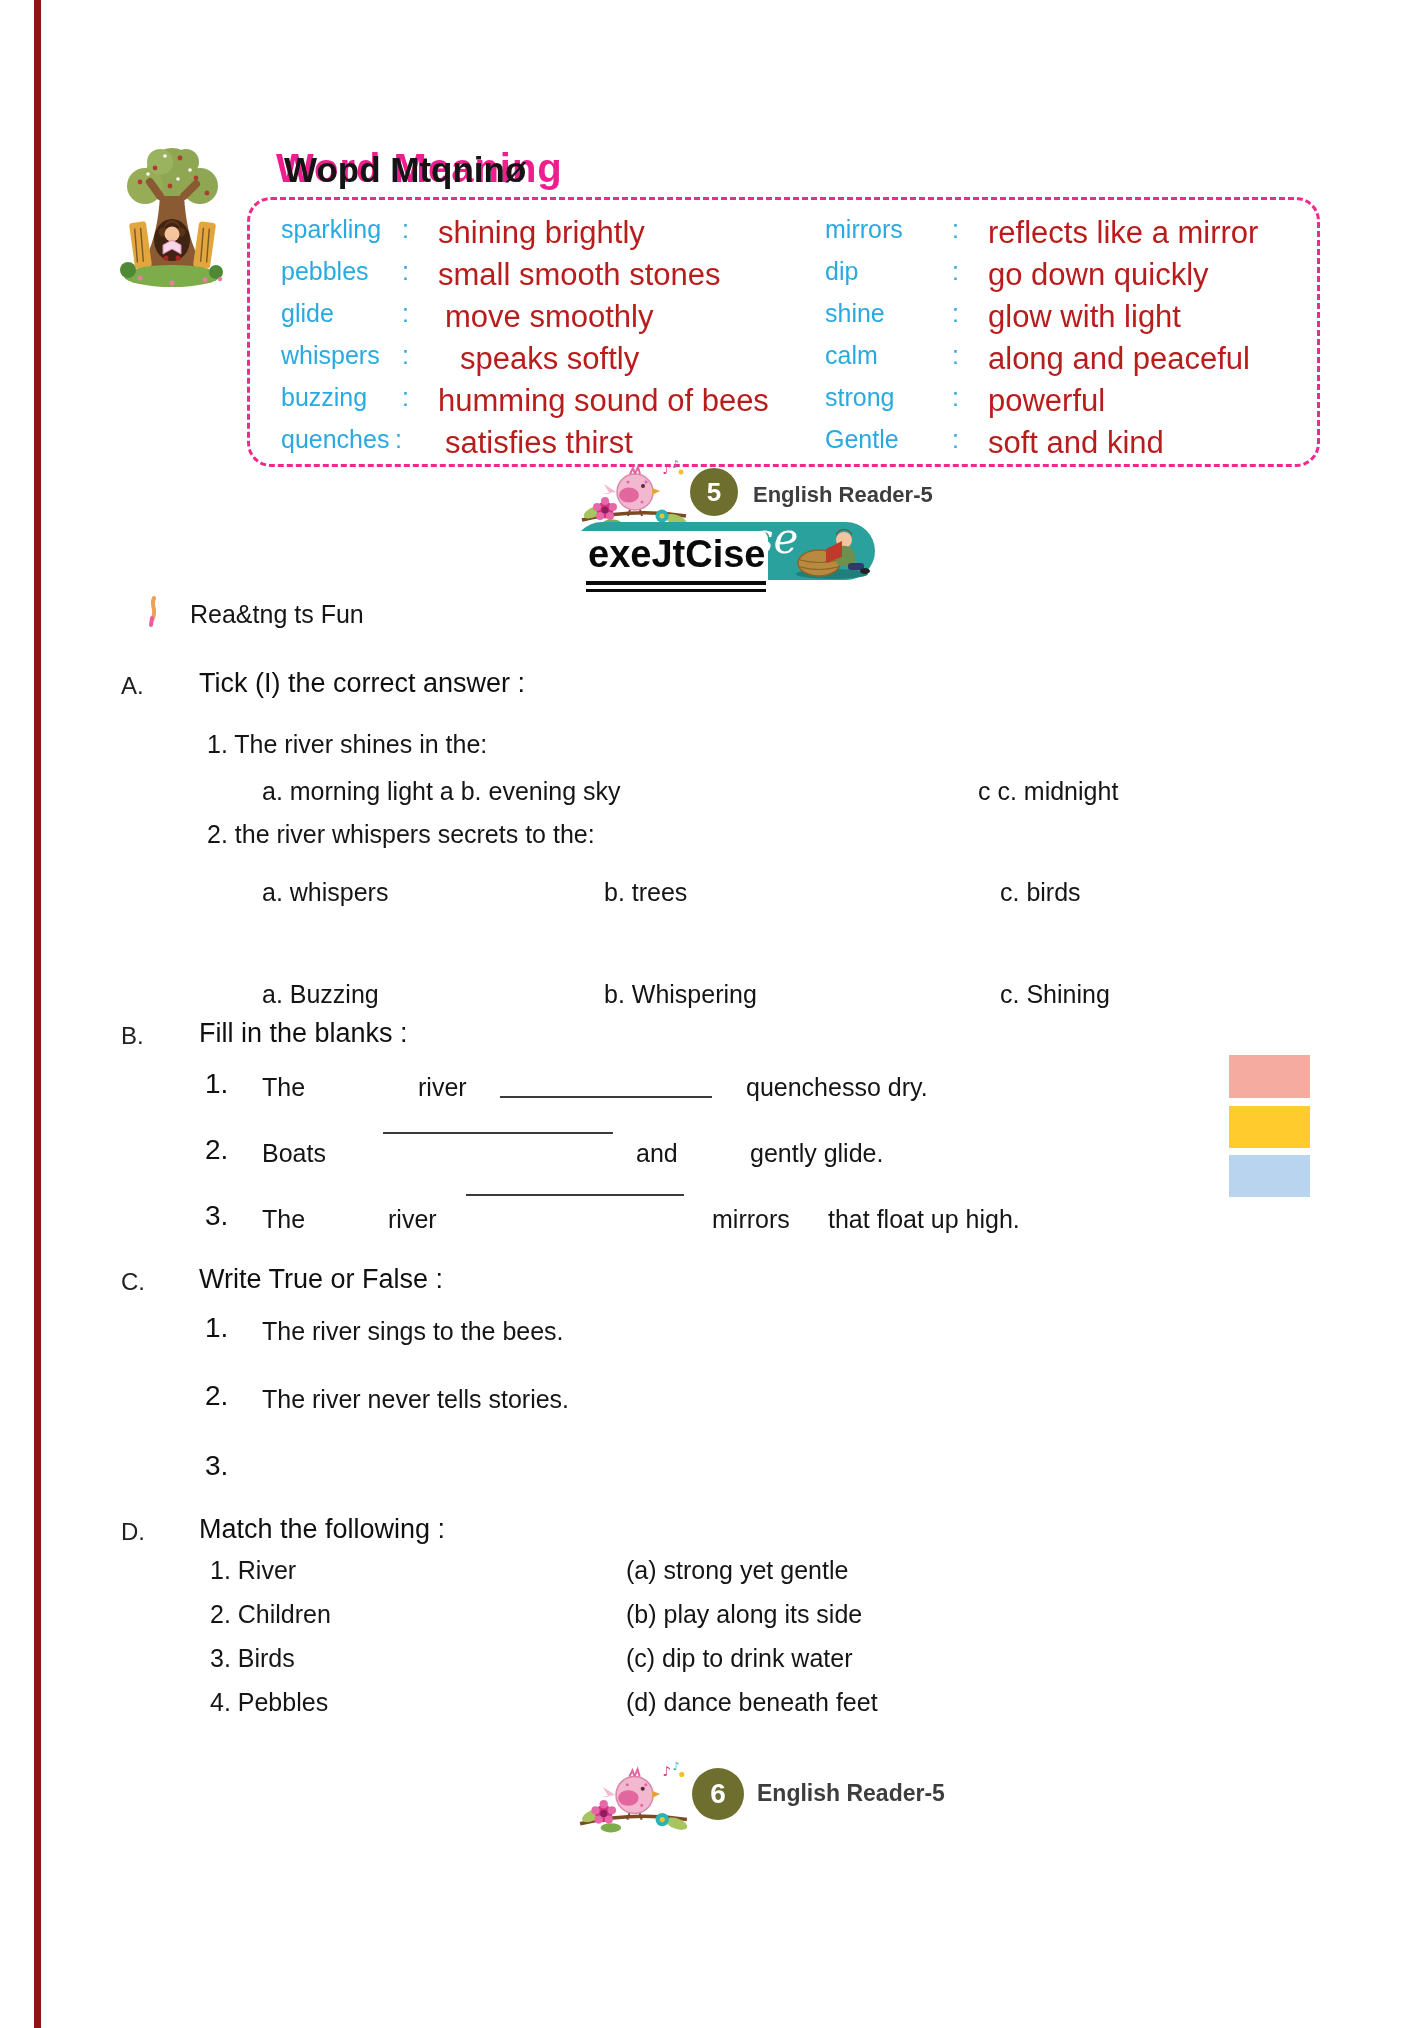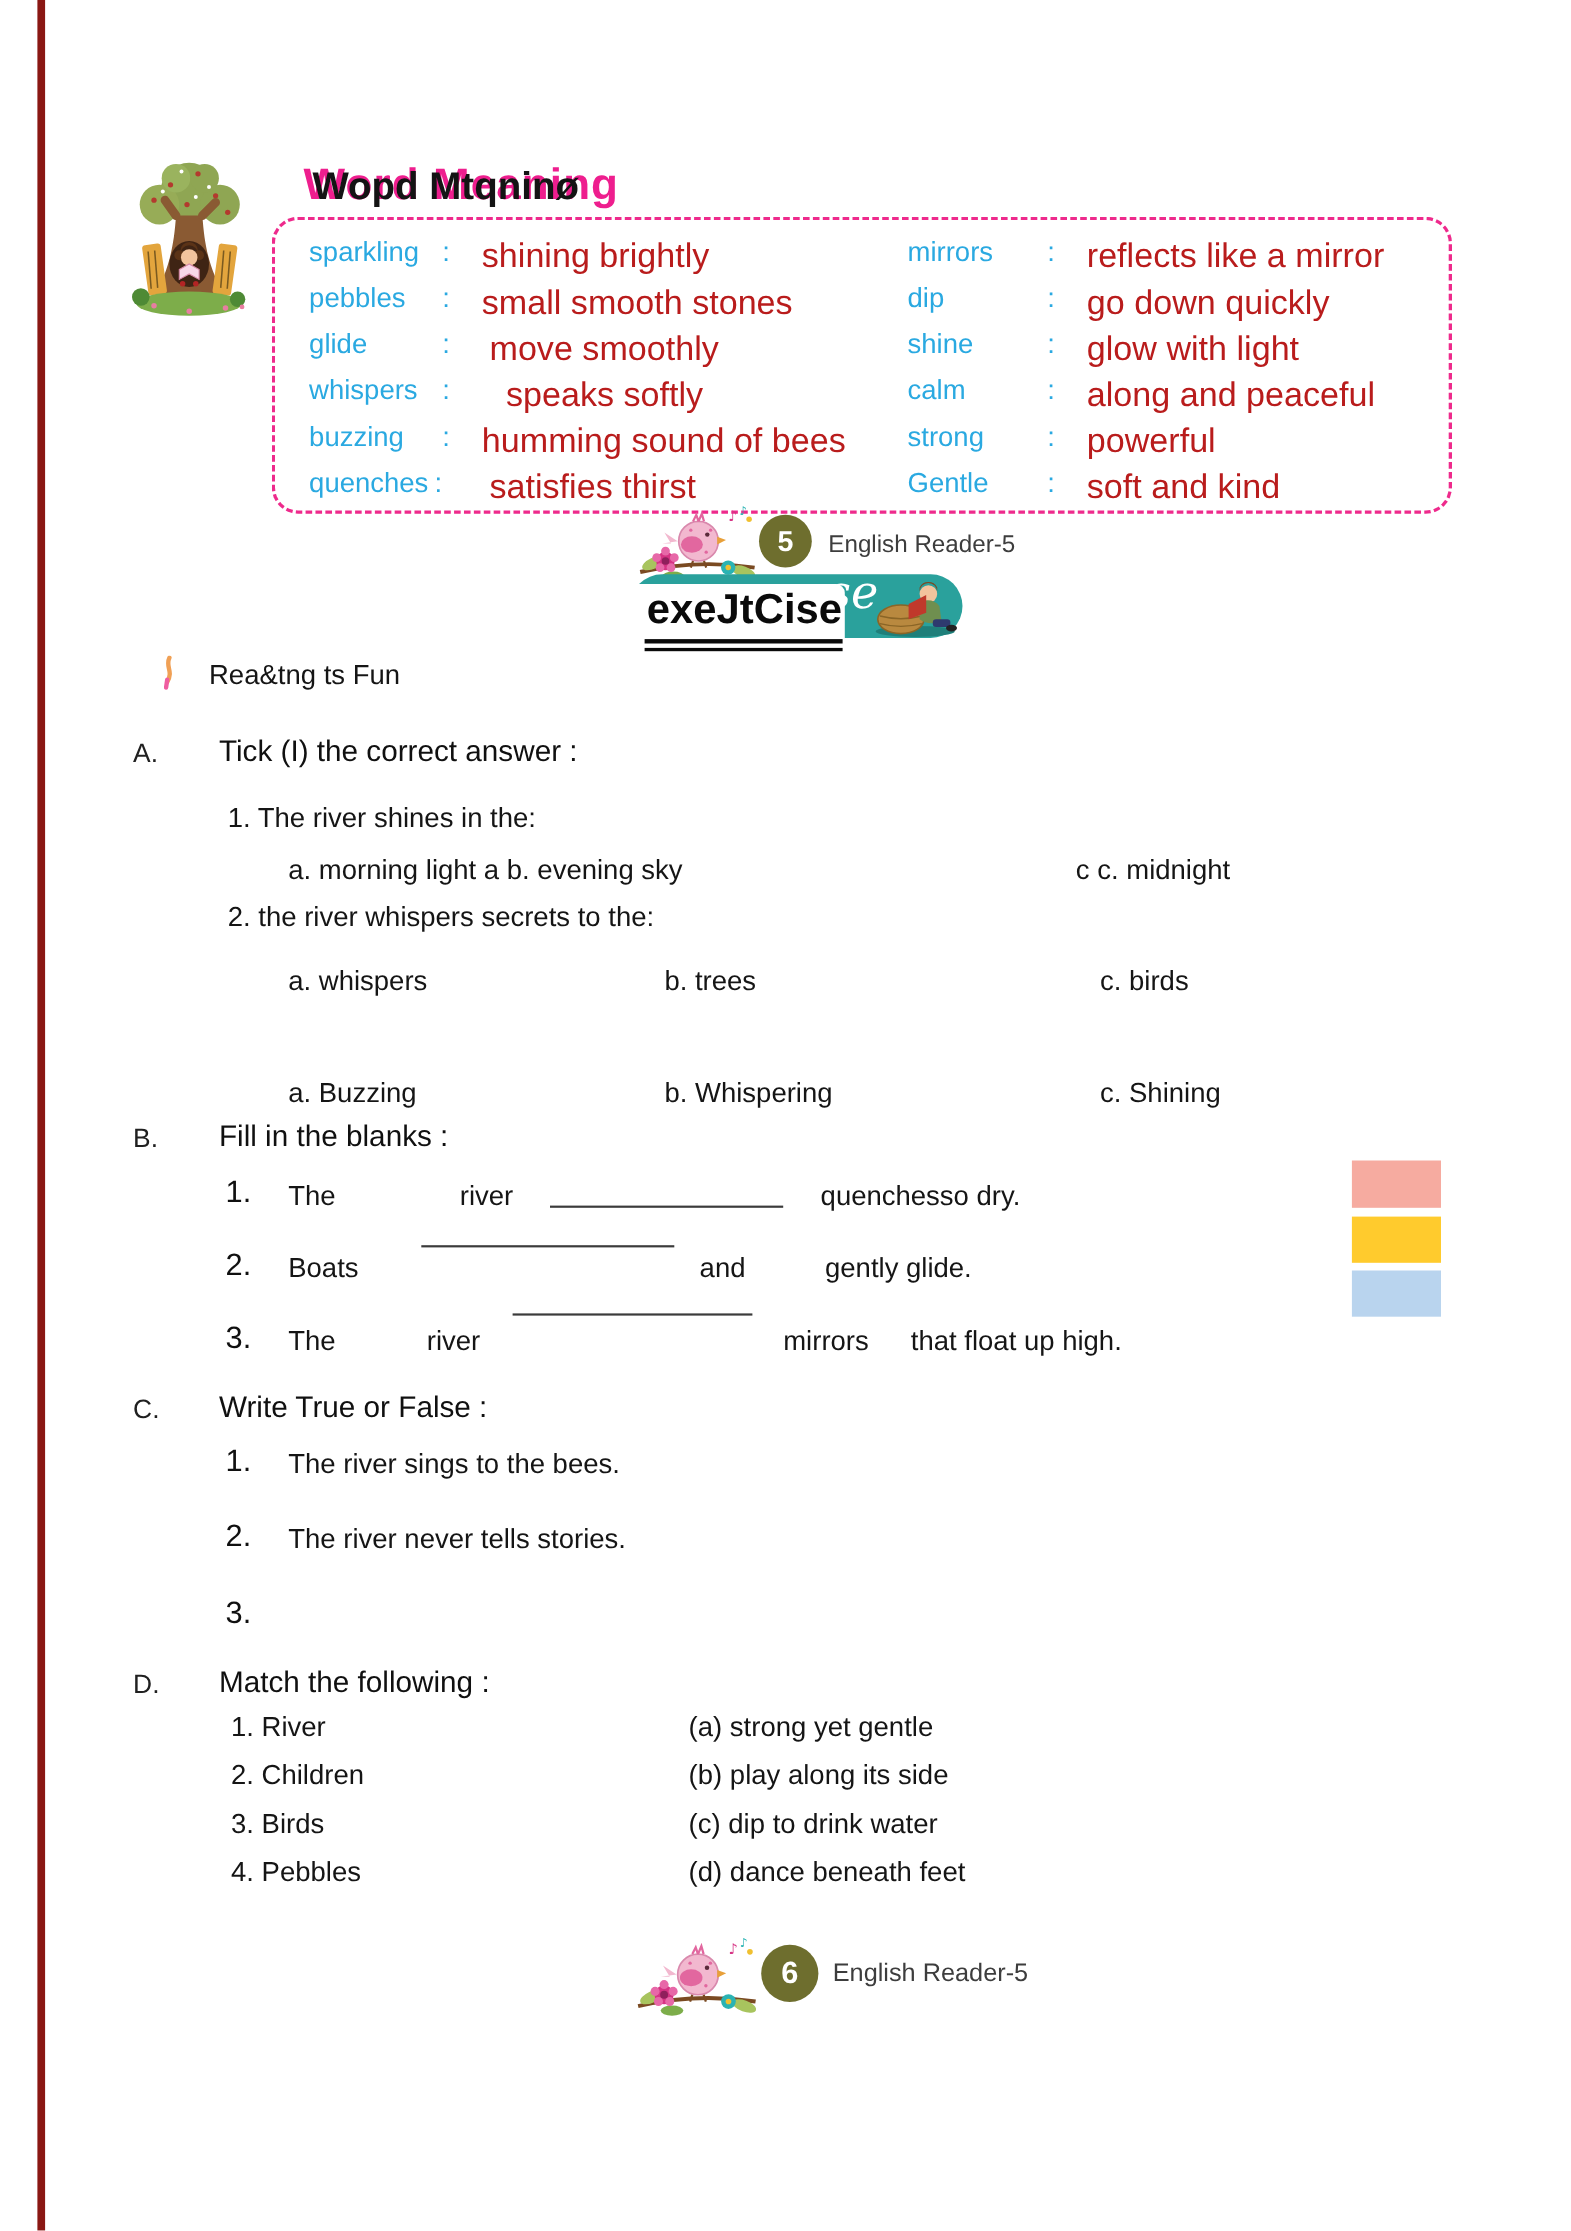--- a/index.html
+++ b/index.html
@@ -13,21 +13,21 @@
   .title-black{font-size:35px;font-weight:700;color:#141414;}
   
   .vocab-box{position:absolute;left:247px;top:197px;width:1067px;height:264px;
              border:3px dashed #ee2a8c;border-radius:24px;}
   .vw{position:absolute;font-size:25px;color:#2aa9e1;}
   .vc{position:absolute;font-size:25px;color:#2aa9e1;}
   .vd{position:absolute;font-size:31px;color:#b91c1c;}
   
   .badge-circle{position:absolute;border-radius:50%;background:#6e6e2e;color:#ffffff;
                 display:flex;align-items:center;justify-content:center;font-weight:700;}
-  .badge-label{position:absolute;font-size:22px;font-weight:400;color:#3d3d3d;}
+  .badge-label{position:absolute;font-size:22px;font-weight:700;color:#3d3d3d;}
   
   .ex-pill{position:absolute;left:573px;top:522px;width:302px;height:58px;border-radius:30px;background:#2aa19c;}
   .ex-script{position:absolute;left:752px;top:514px;font-family:"DejaVu Serif",serif;
              font-style:italic;font-size:42px;color:#ffffff;}
   .ex-white{position:absolute;left:560px;top:531px;width:208px;height:57px;background:#ffffff;border-radius:8px;}
   .ex-text{position:absolute;left:588px;top:533px;font-size:38px;font-weight:700;color:#0a0a0a;}
   .ex-ul{position:absolute;background:#0a0a0a;height:4px;}
   
   .sec-letter{font-size:24px;color:#202020;}
   .sec-title{font-size:27px;color:#101010;}

